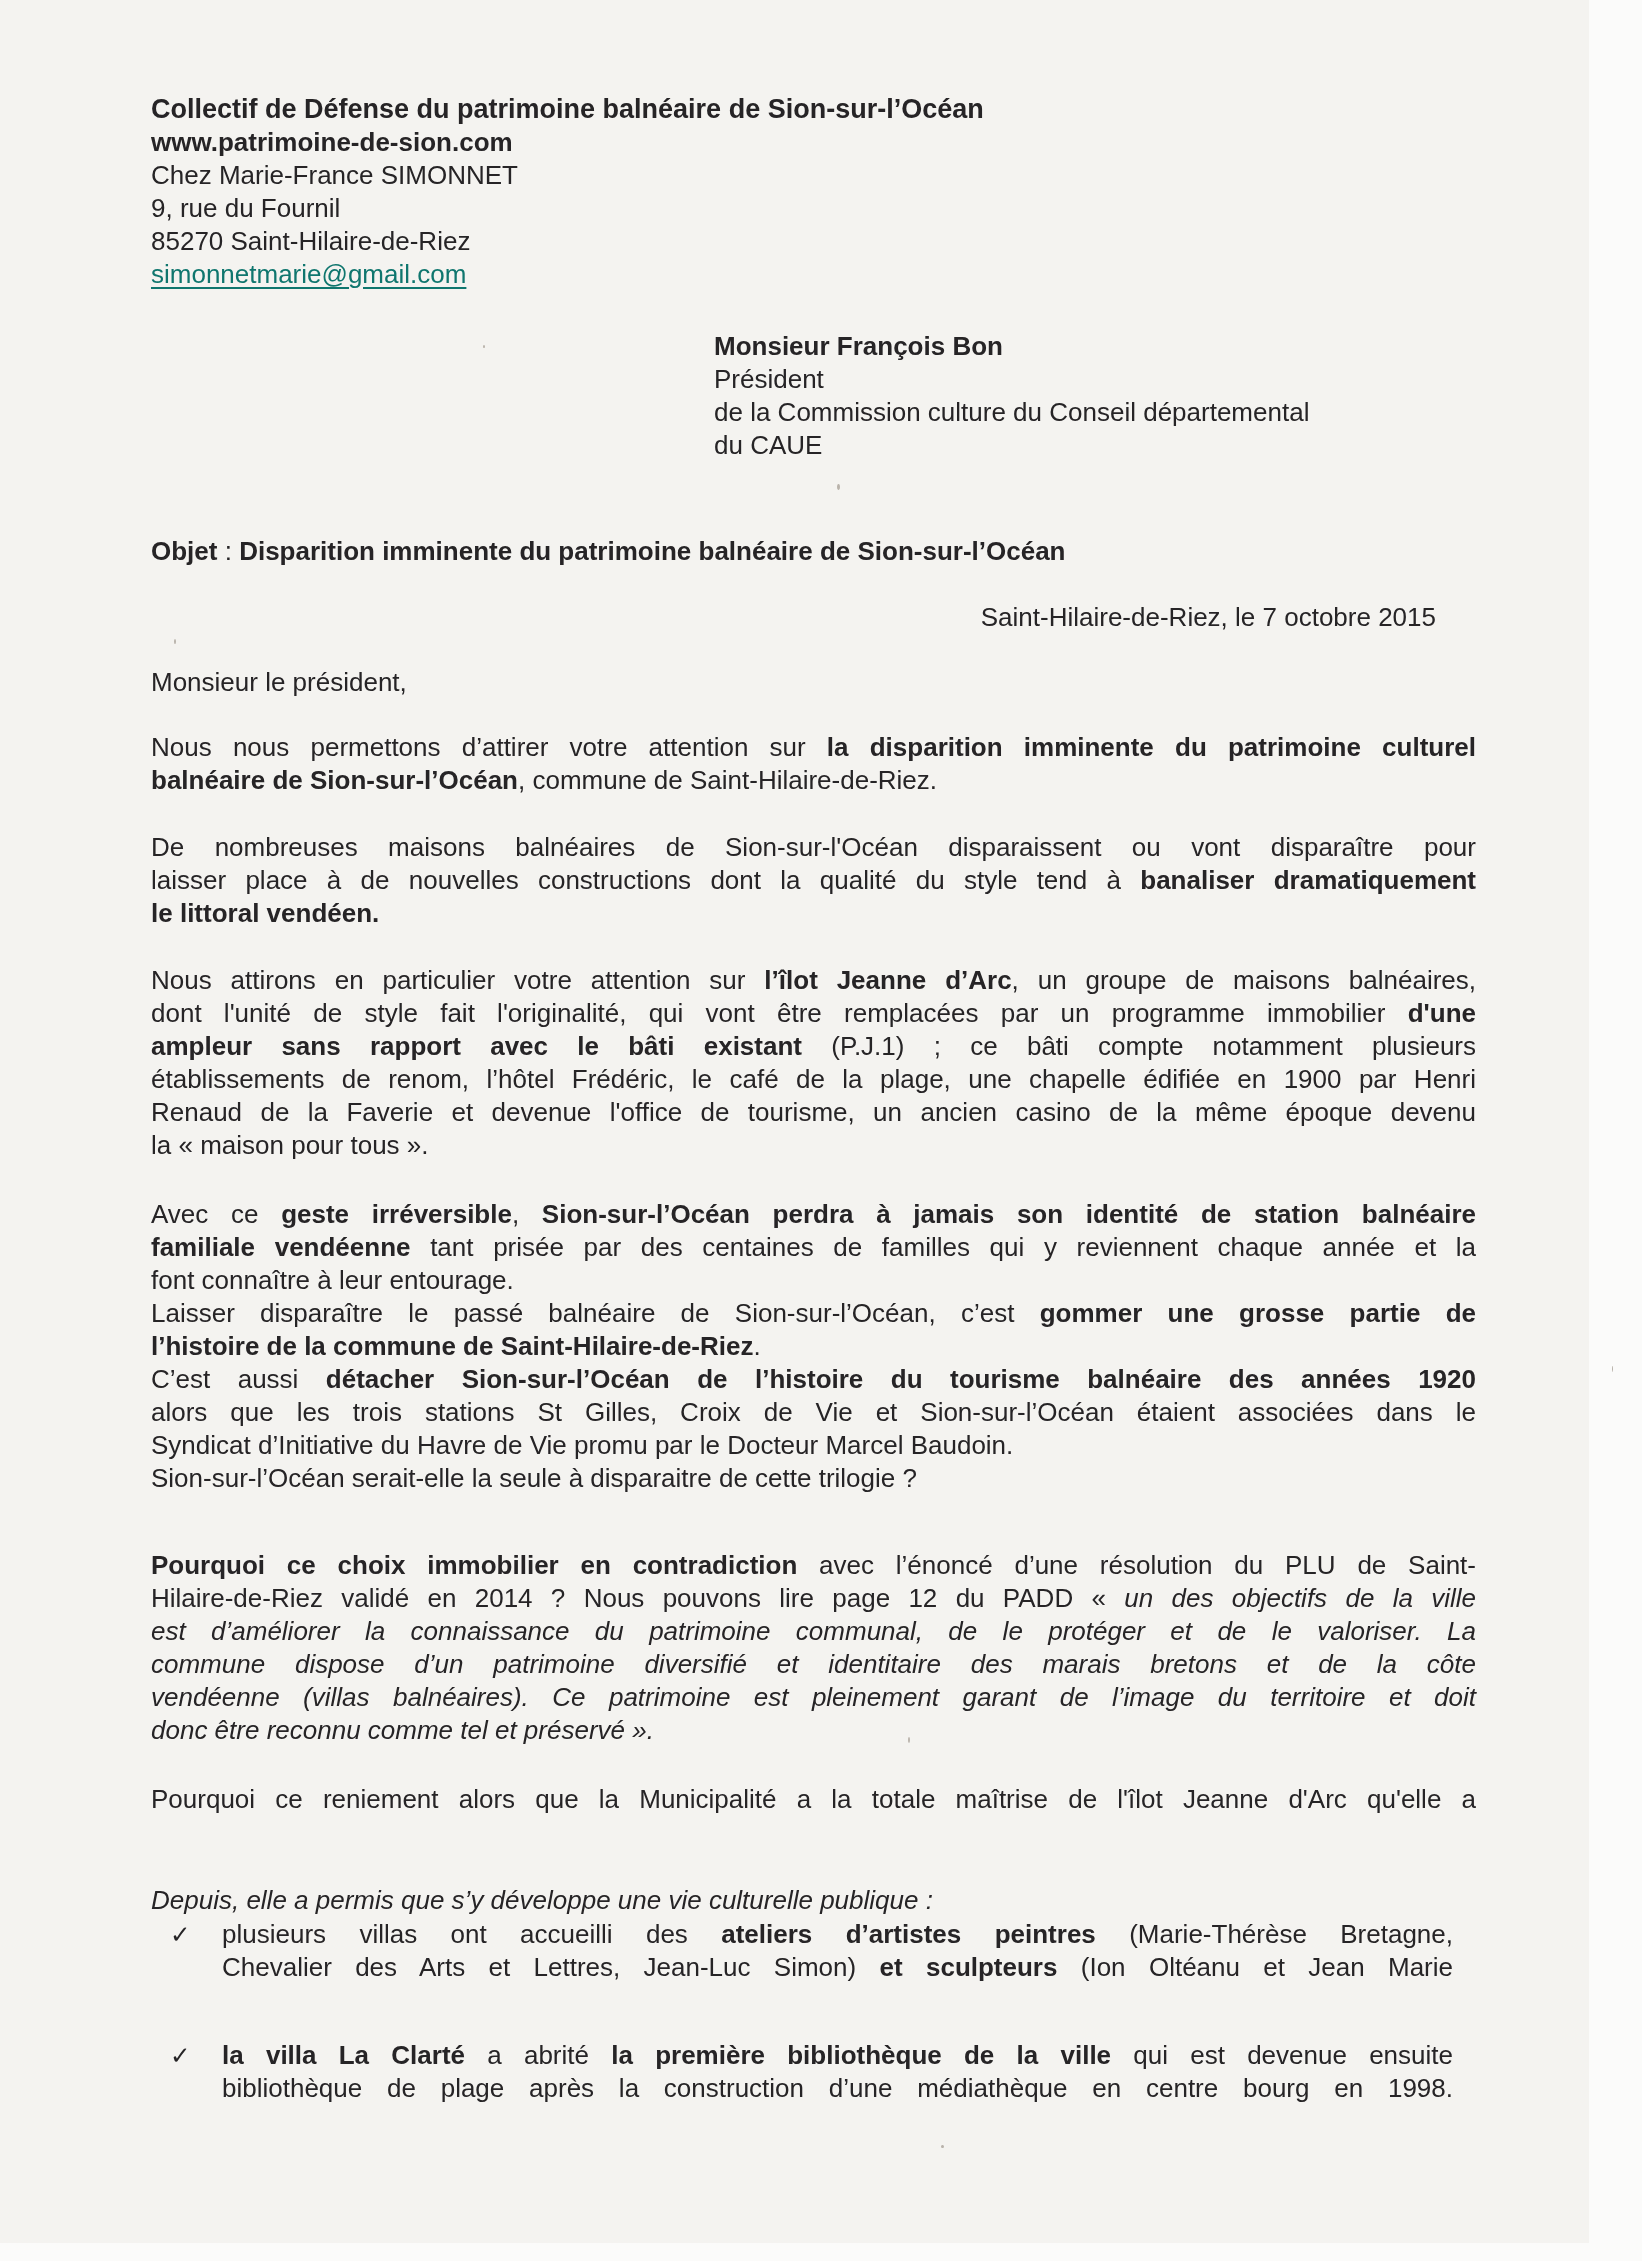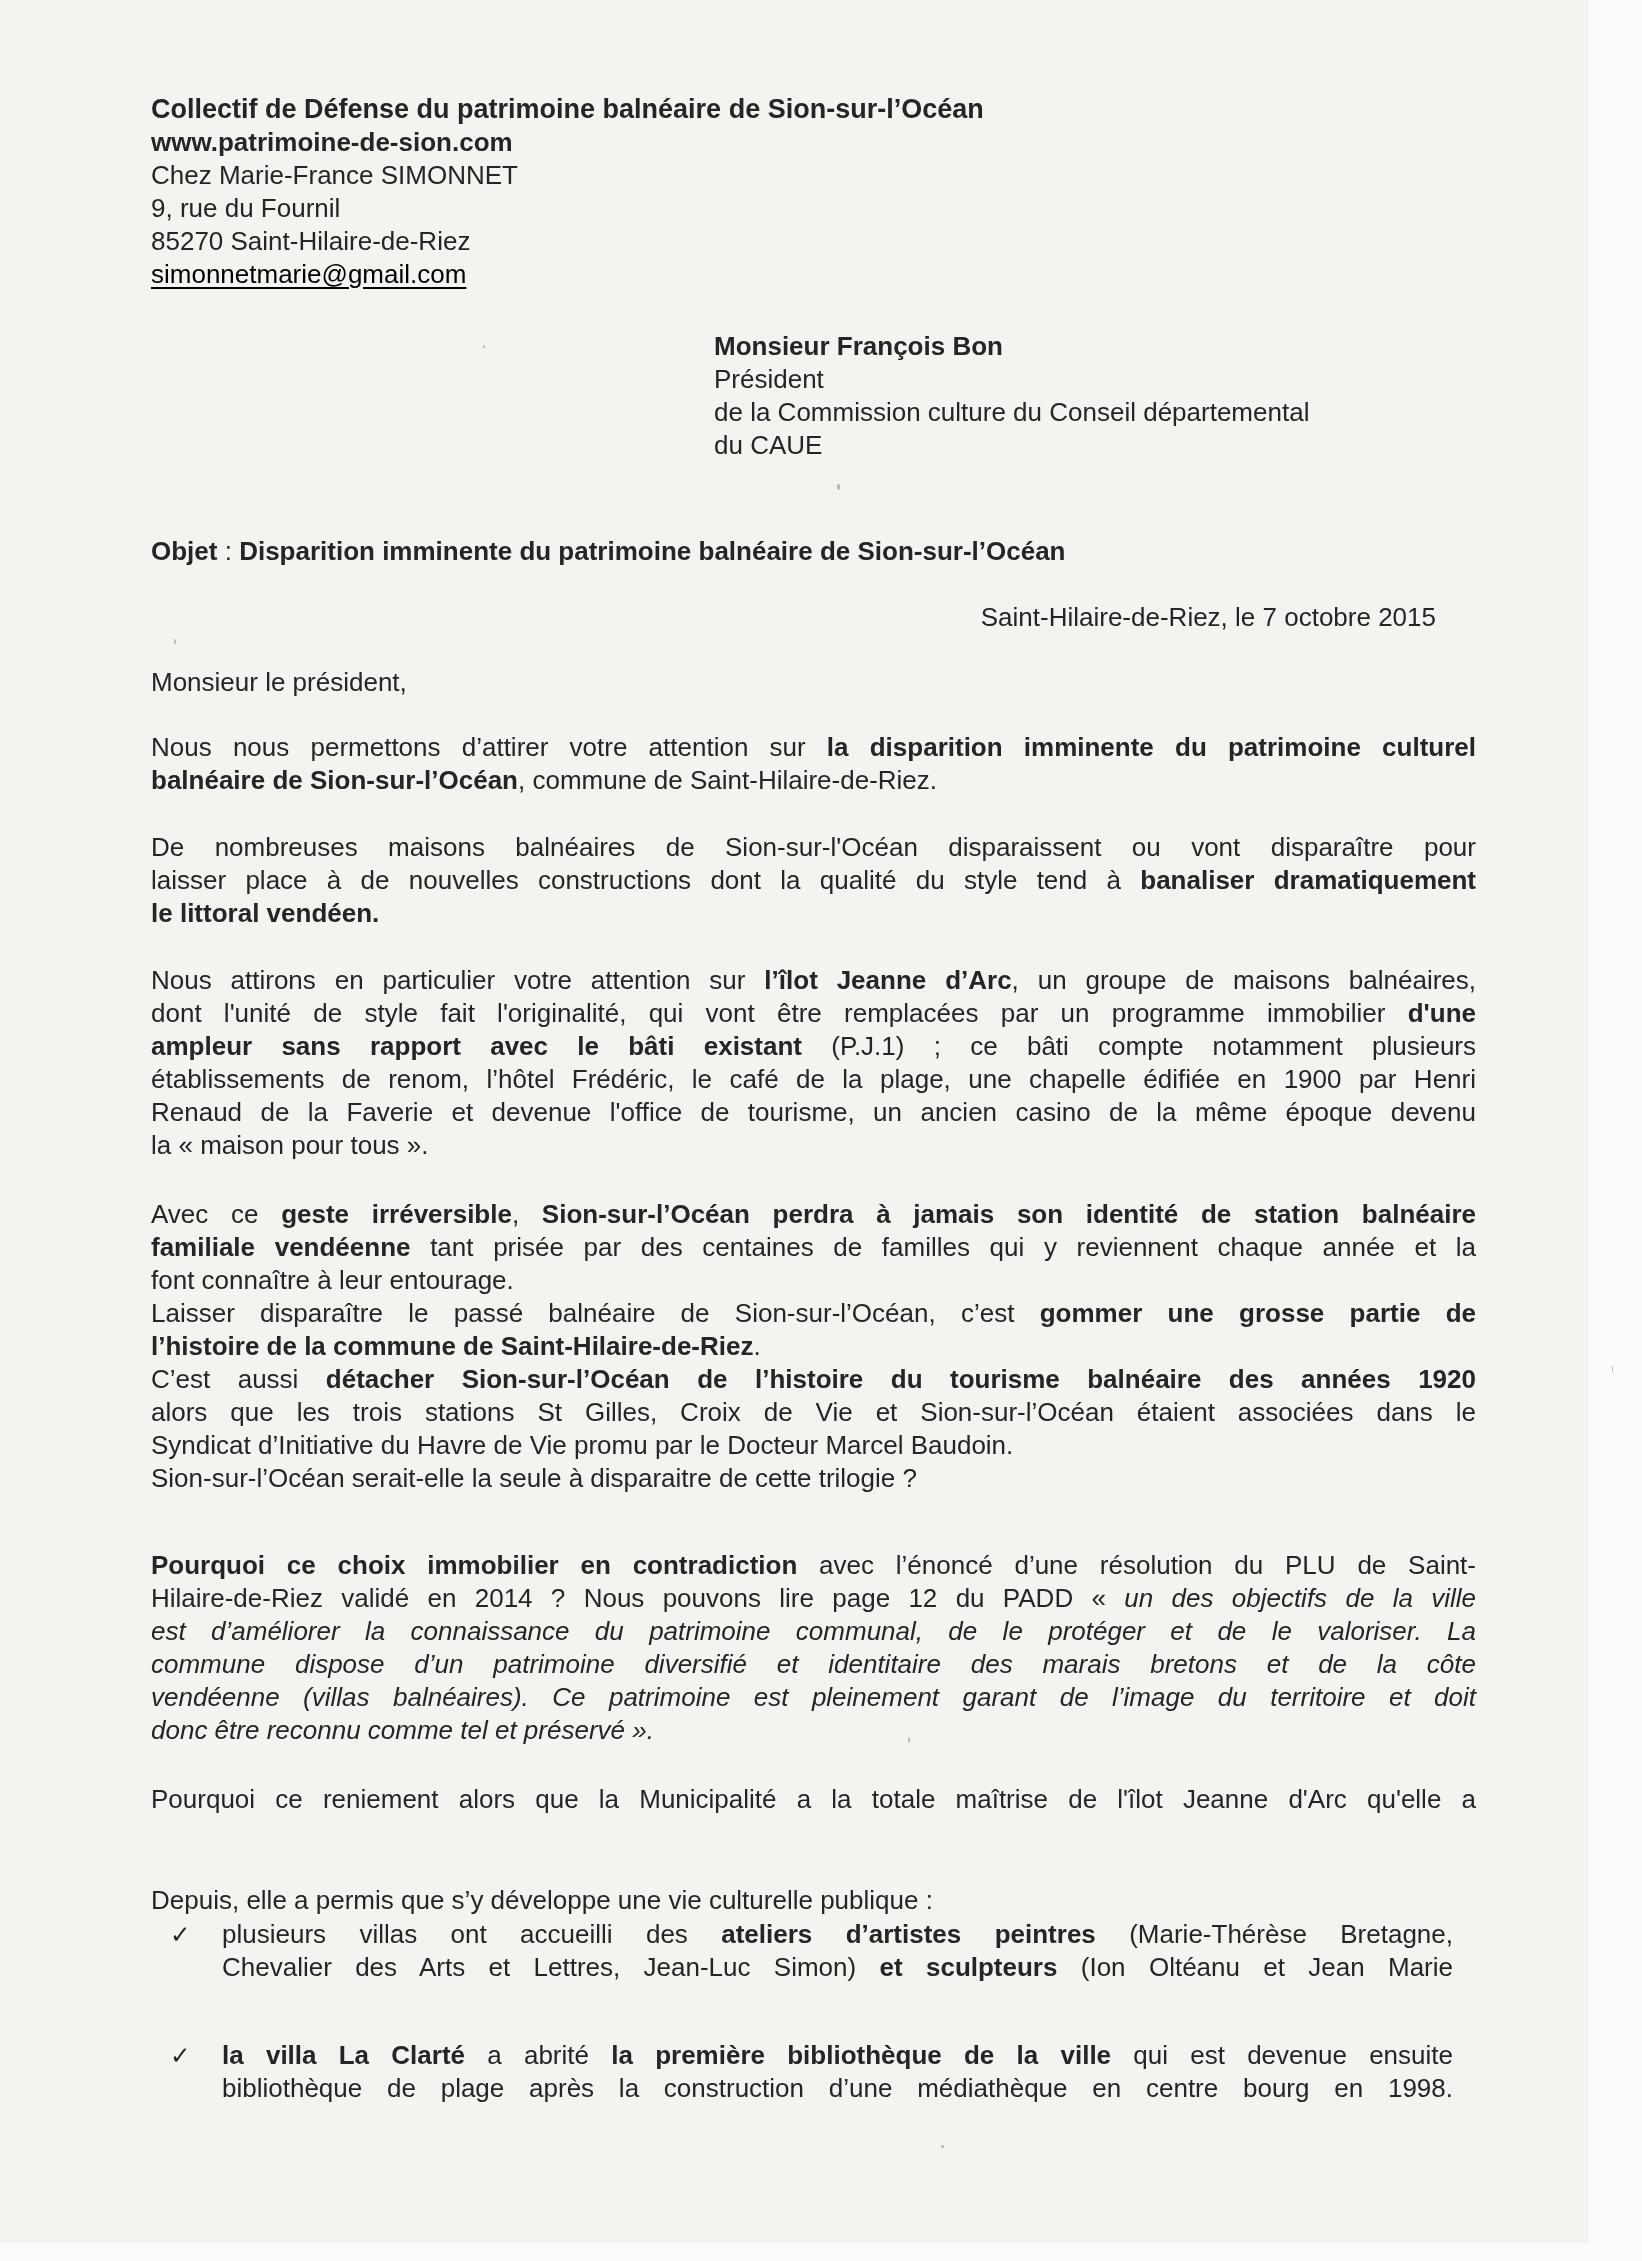--- a/index.html
+++ b/index.html
@@ -41,21 +41,21 @@
   <span class="speck" style="left:941px;top:2145px;width:2.6px;height:3.2px;"></span>
   <span class="speck" style="left:1612px;top:1366px;width:1.3px;height:6.4px;"></span>
 </div>
 
 <div class="block left" style="top:93px;">
   <span class="line org-title">Collectif de Défense du patrimoine balnéaire de Sion-sur-l’Océan</span>
   <span class="line b">www.patrimoine-de-sion.com</span>
   <span class="line">Chez Marie-France SIMONNET</span>
   <span class="line">9, rue du Fournil</span>
   <span class="line">85270 Saint-Hilaire-de-Riez</span>
-  <span class="line"><a class="email" title="simonnetmarie@gmail.com" style="color: #000000;">simonnetmarie@gmail.com</a></span>
+  <span class="line"><a class="email" title="simonnetmarie@gmail.com" style="color: #0f766e;">simonnetmarie@gmail.com</a></span>
 </div>
 
 <div class="block recipient" style="top:330px;">
   <span class="line b">Monsieur François Bon</span>
   <span class="line">Président</span>
   <span class="line">de la Commission culture du Conseil départemental</span>
   <span class="line">du CAUE</span>
 </div>
 
 <div class="block left b" style="top:535px;">
@@ -104,21 +104,21 @@
   <span class="jline i">est d’améliorer la connaissance du patrimoine communal, de le protéger et de le valoriser. La</span>
   <span class="jline i">commune dispose d’un patrimoine diversifié et identitaire des marais bretons et de la côte</span>
   <span class="jline i">vendéenne (villas balnéaires). Ce patrimoine est pleinement garant de l’image du territoire et doit</span>
   <span class="line i">donc être reconnu comme tel et préservé ».</span>
 </div>
 
 <div class="block left" style="top:1783px;">
   <span class="jline">Pourquoi ce reniement alors que la Municipalité a la totale maîtrise de l'îlot Jeanne d'Arc qu'elle a</span>
 </div>
 
-<div class="block left" style="top:1884px;">Depuis, elle a permis que s’y développe une vie culturelle publique :</div>
+<div class="block left" style="top:1884px;font-style:italic;">Depuis, elle a permis que s’y développe une vie culturelle publique :</div>
 
 <div class="block bullets" style="top:1918px;">
   <div class="bullet-item">
     <span class="check">✓</span>
     <span class="jline"><span>plusieurs villas ont accueilli des </span><b>ateliers d’artistes peintres</b><span> (Marie-Thérèse Bretagne,</span></span>
     <span class="jline"><span>Chevalier des Arts et Lettres, Jean-Luc Simon) </span><b>et sculpteurs</b><span> (Ion Oltéanu et Jean Marie</span></span>
   </div>
   <div class="bullet-item" style="margin-top:55px;">
     <span class="check">✓</span>
     <span class="jline"><b>la villa La Clarté</b><span> a abrité </span><b>la première bibliothèque de la ville</b><span> qui est devenue ensuite</span></span>

